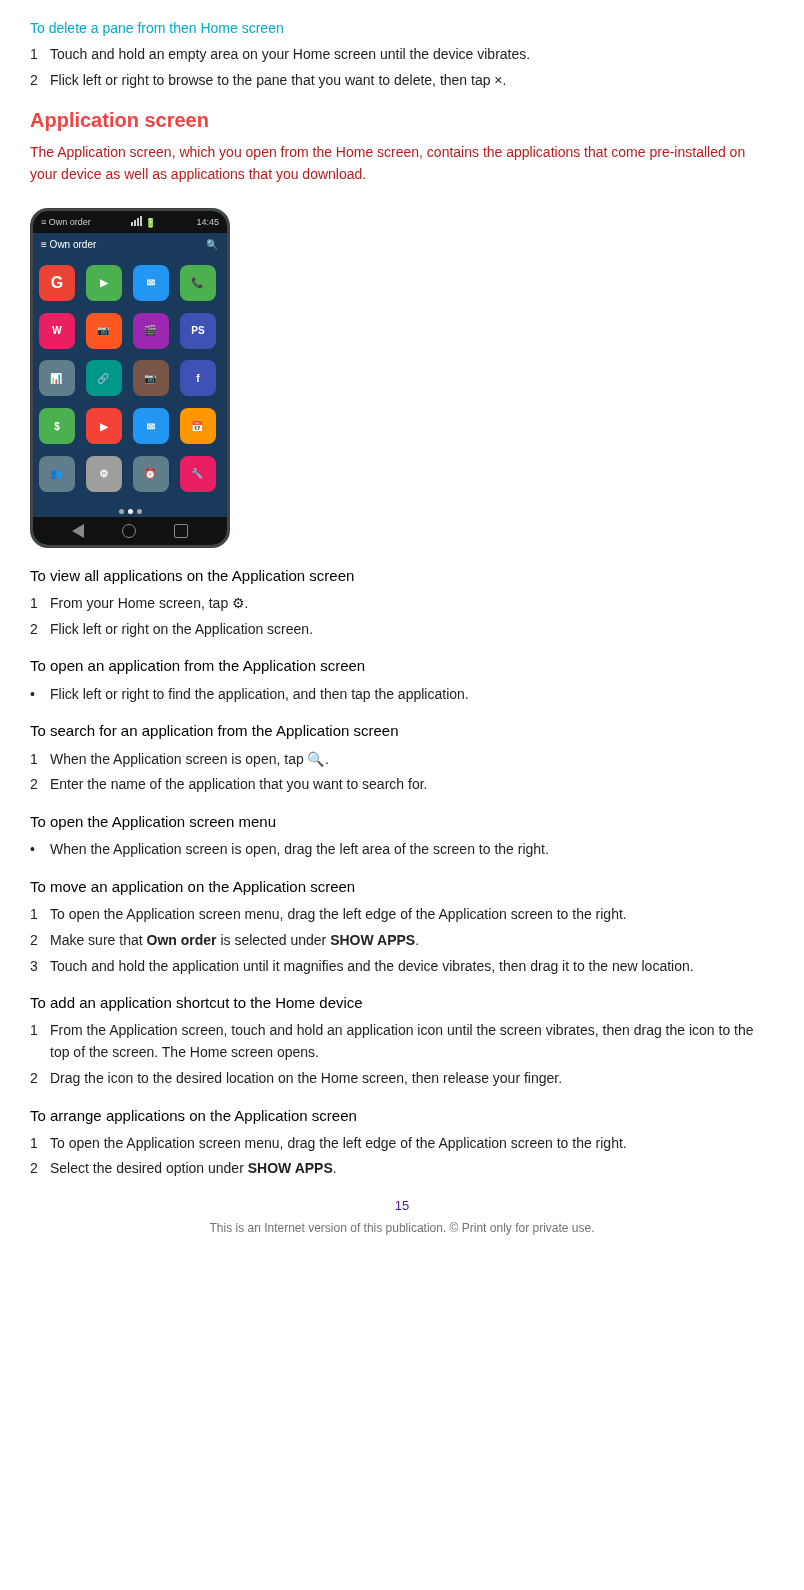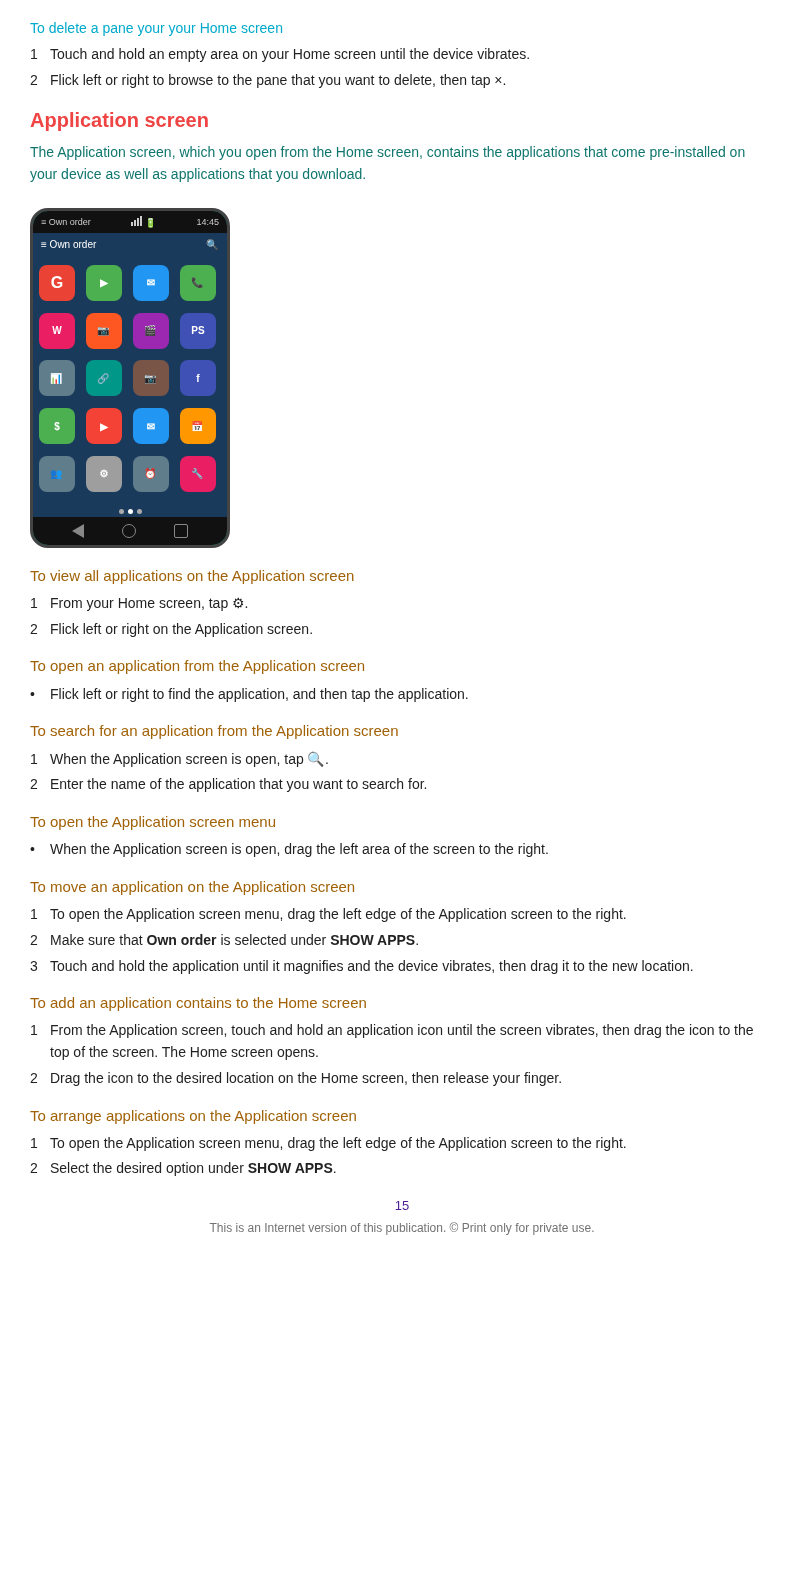--- a/index.html
+++ b/index.html
@@ -6,38 +6,38 @@
     body {
       font-family: Arial, Helvetica, sans-serif;
       font-size: 14px;
       color: #222;
       background: #fff;
       width: 804px;
       min-height: 1590px;
       padding: 20px 30px 40px 30px;
     }
     .section-heading {
-      color: #a16207;
+      color: #000000;
       font-size: 15px;
       font-weight: normal;
       margin-bottom: 6px;
       margin-top: 0;
     }
     h2.app-screen-title {
       font-size: 20px;
       font-weight: bold;
       color: #ef4444;
       margin-bottom: 10px;
       margin-top: 18px;
     }
     p {
       margin-bottom: 22px;
       line-height: 1.55;
       font-size: 14px;
-      color: #0f766e;
+      color: #b91c1c;
     }
     .numbered-list {
       list-style: none;
       padding: 0;
       margin: 0 0 10px 0;
     }
     .numbered-list li {
       display: flex;
       margin-bottom: 4px;
       line-height: 1.55;
@@ -180,21 +180,21 @@
       color: #00aacc;
       font-size: 14px;
       text-decoration: none;
       display: block;
       margin-bottom: 8px;
     }
   </style>
 </head>
 <body>
 
-<a class="top-heading-link">To delete a pane your your Home screen</a>
+<a class="top-heading-link">To delete a pane from then Home screen</a>
 
 <ul class="numbered-list">
   <li>
     <span class="num">1</span>
     <span>Touch and hold an empty area on your Home screen until the device vibrates.</span>
   </li>
   <li>
     <span class="num">2</span>
     <span>Flick left or right to browse to the pane that you want to delete, then tap ×.</span>
   </li>
@@ -352,21 +352,21 @@
           <span class="num">2</span>
           <span>Make sure that <strong>Own order</strong> is selected under <strong>SHOW APPS</strong>.</span>
         </li>
         <li>
           <span class="num">3</span>
           <span>Touch and hold the application until it magnifies and the device vibrates, then drag it to the new location.</span>
         </li>
       </ul>
     </div>
     <div class="section-block">
-      <p class="section-heading">To add an application contains to the Home screen</p>
+      <p class="section-heading">To add an application shortcut to the Home device</p>
       <ul class="numbered-list">
         <li>
           <span class="num">1</span>
           <span>From the Application screen, touch and hold an application icon until the screen vibrates, then drag the icon to the top of the screen. The Home screen opens.</span>
         </li>
         <li>
           <span class="num">2</span>
           <span>Drag the icon to the desired location on the Home screen, then release your finger.</span>
         </li>
       </ul>

